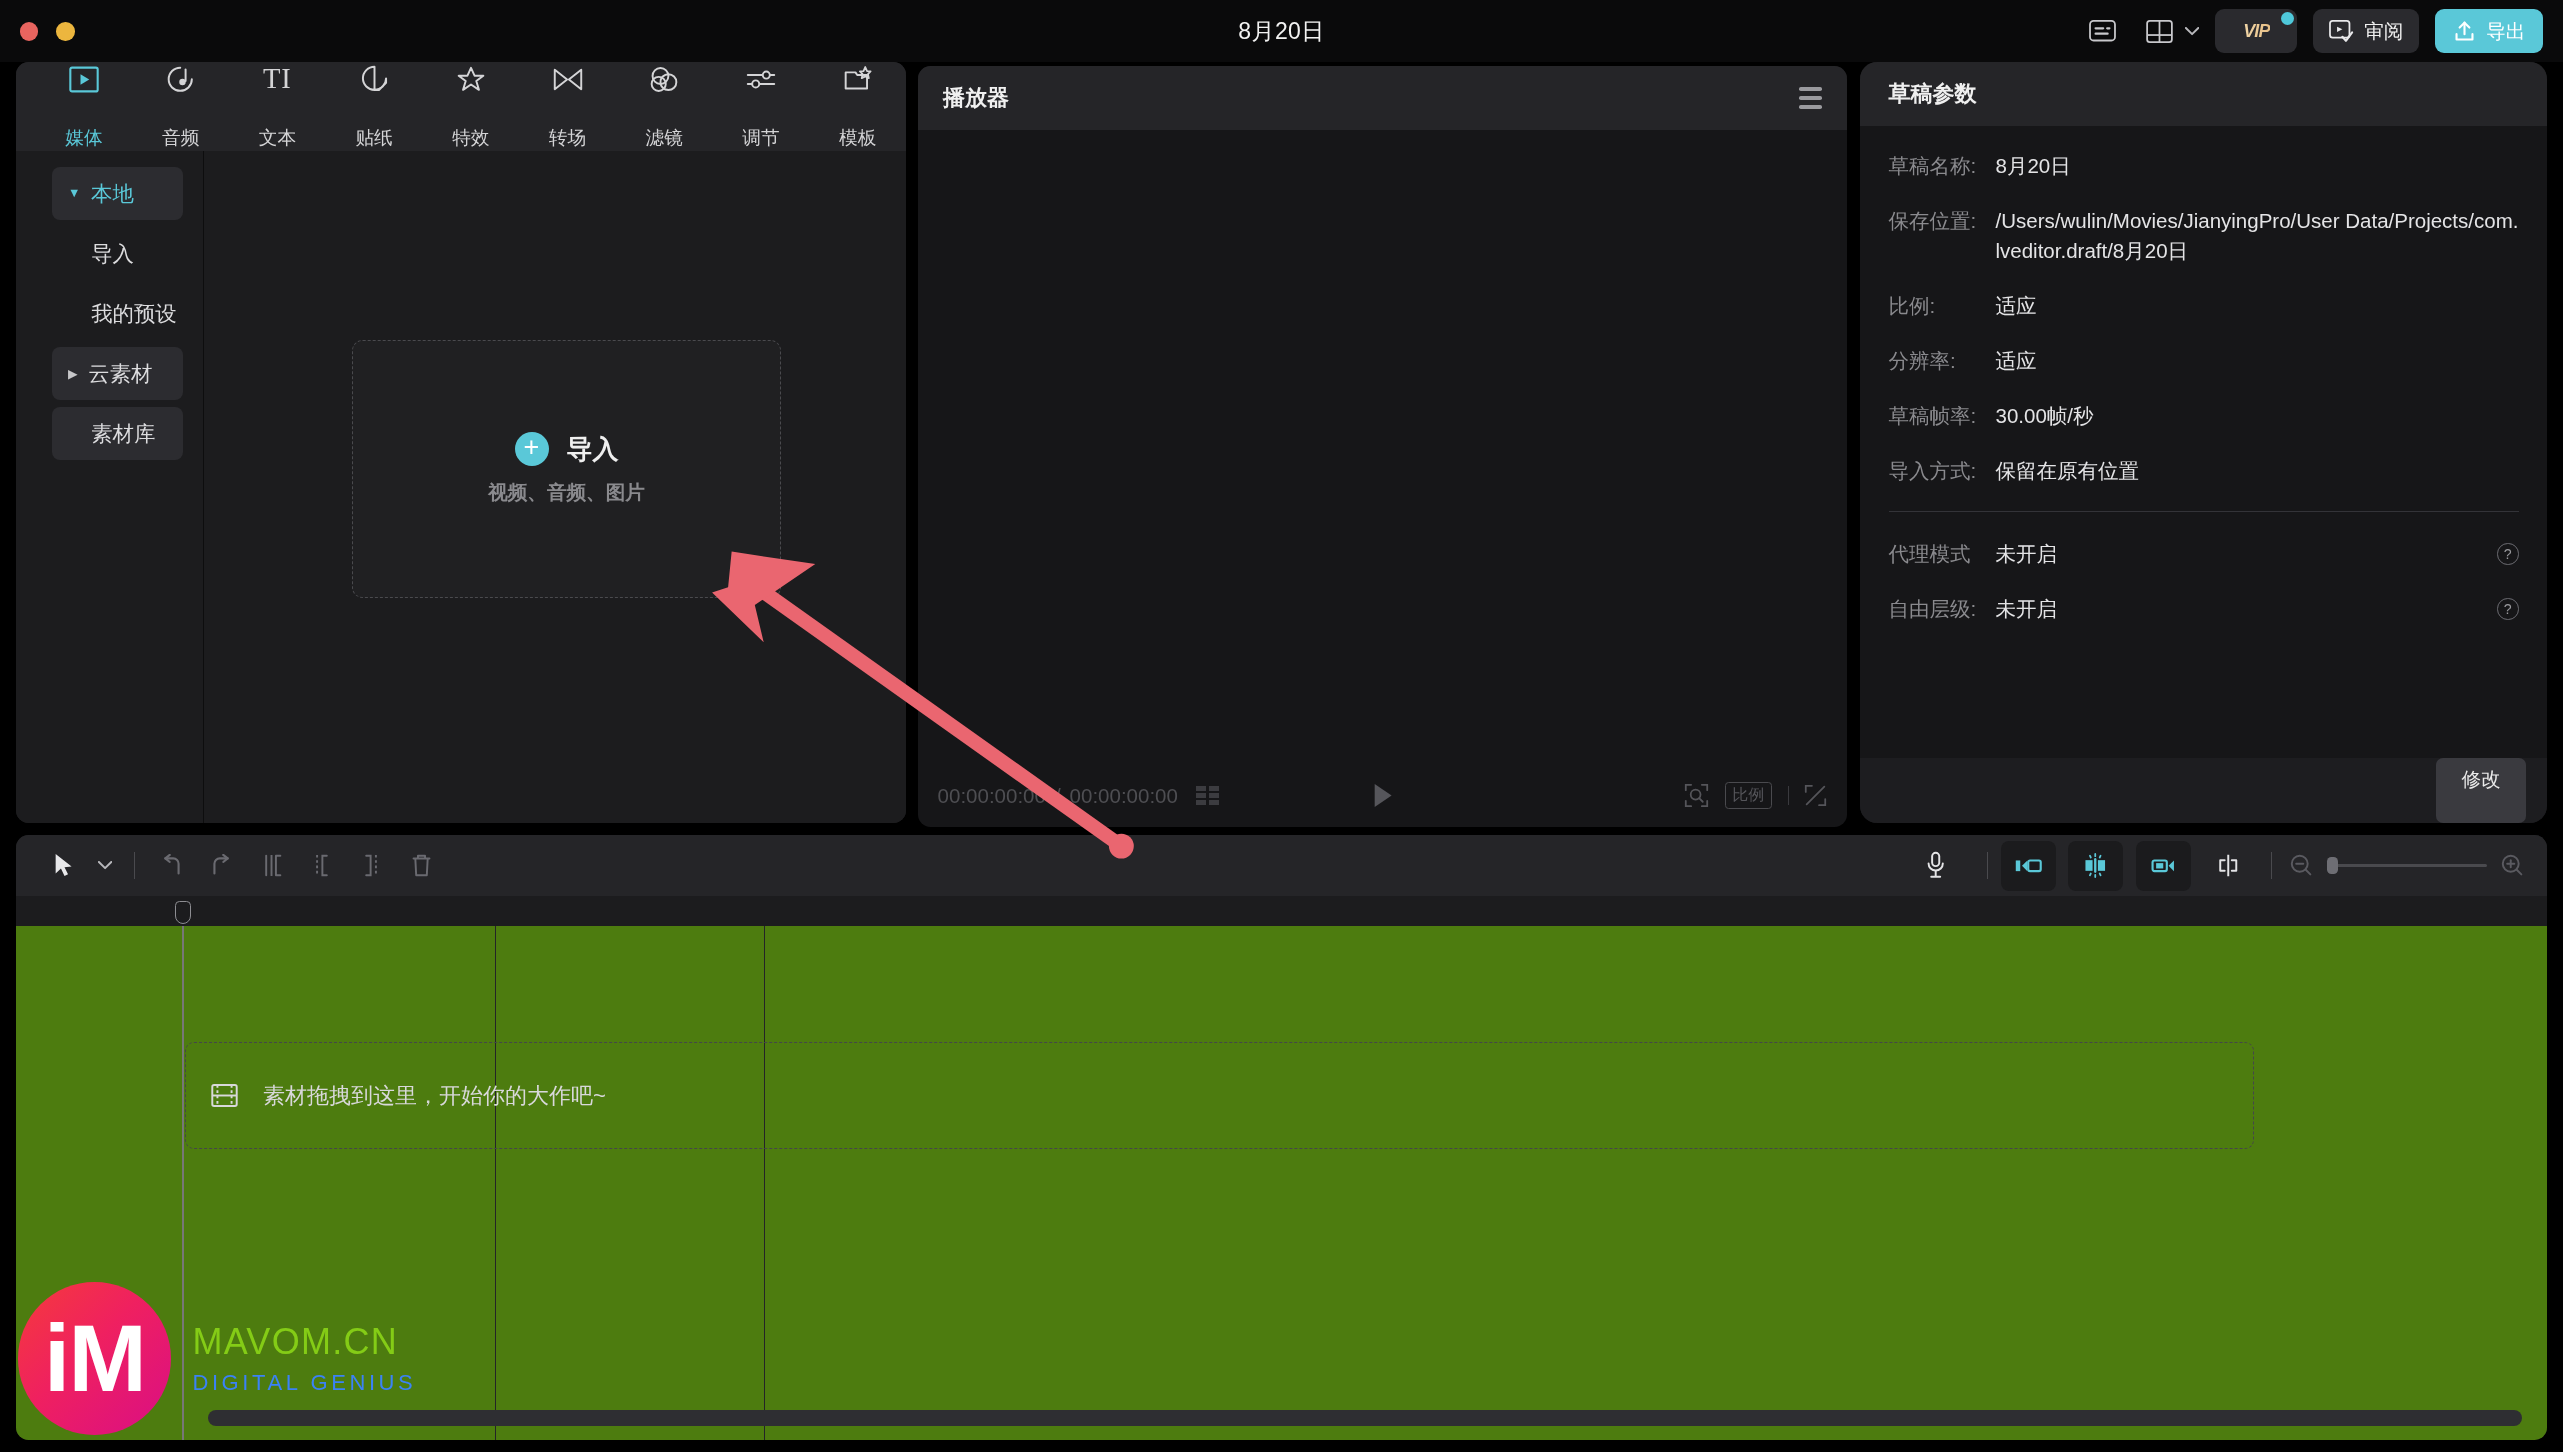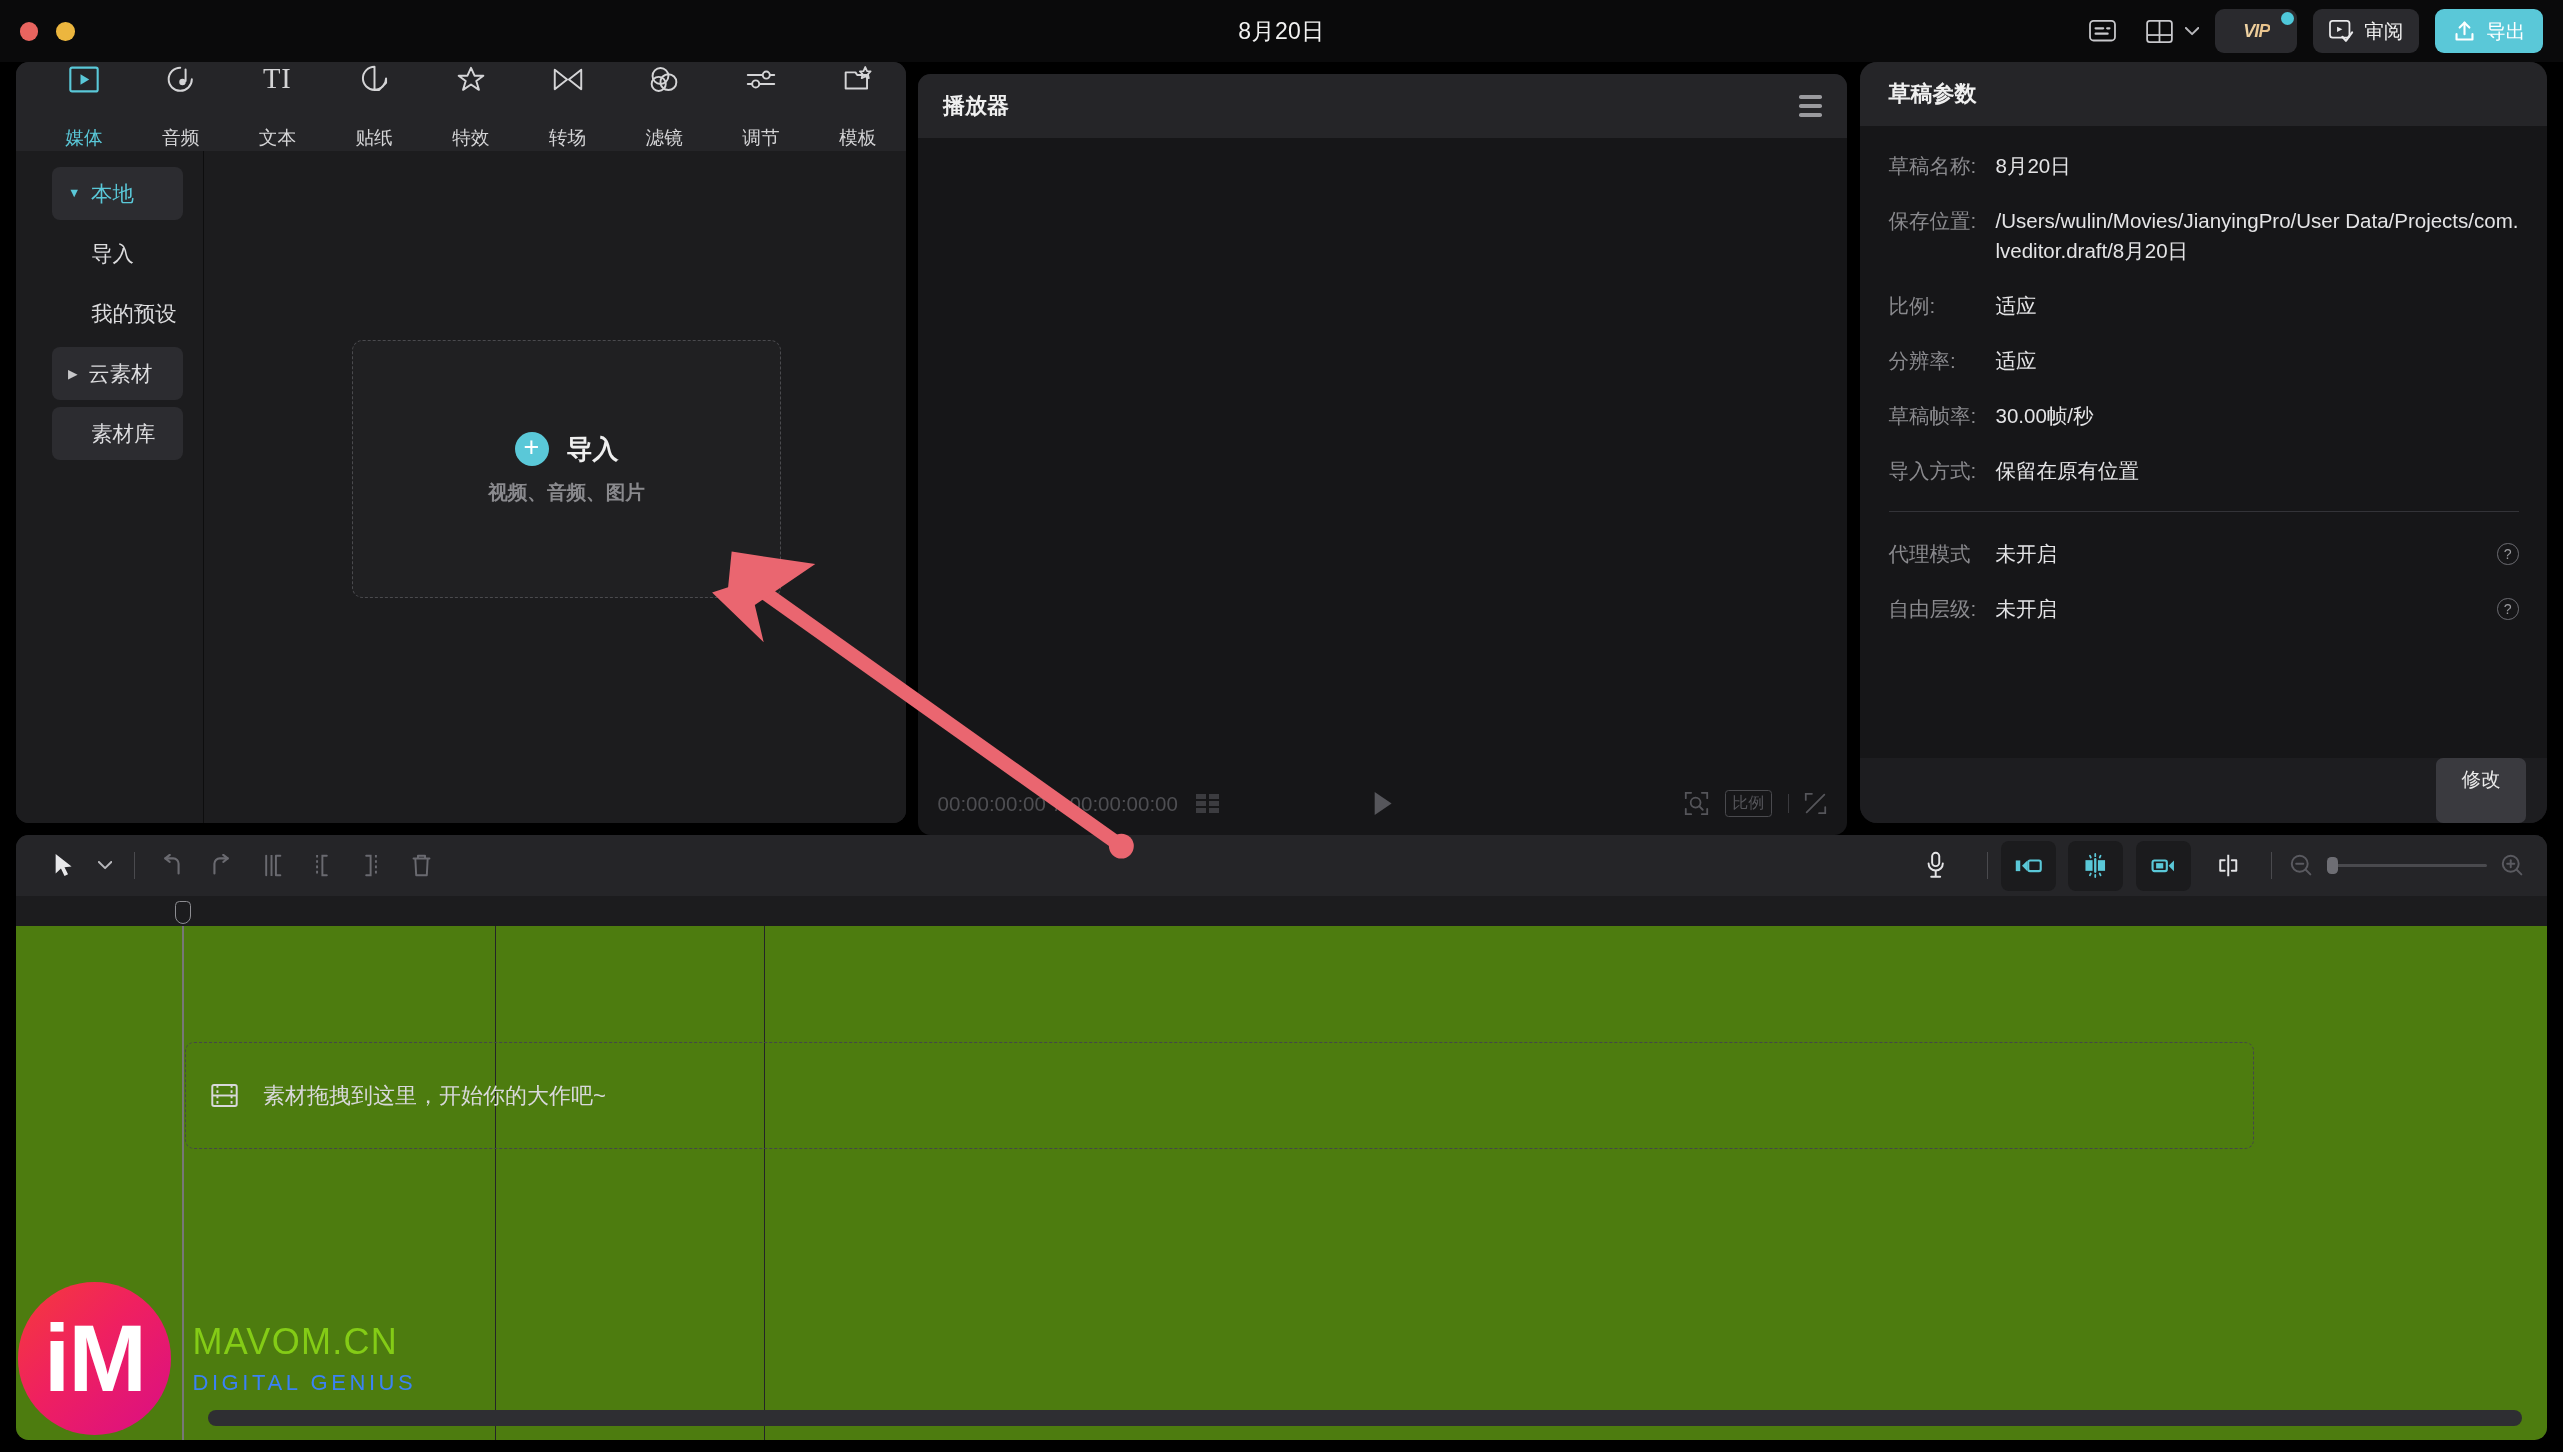--- a/index.html
+++ b/index.html
@@ -103,21 +103,21 @@
   .dz-plus {
     width: 34px; height: 34px; border-radius: 50%; background: #5ac8d8; color: #fff;
     display: flex; align-items: center; justify-content: center; font-size: 27px; line-height: 1;
     padding-bottom: 2.7px;
   }
   .dz-title { color: #efefef; font-size: 26px; font-weight: 600; }
   .dz-sub { color: #8a8a8e; font-size: 19.6px; font-weight: bold; }
 
   
   .player-panel {
-    position: absolute; left: 918px; top: 12px; width: 929px; height: 761px;
+    position: absolute; left: 918px; top: 4px; width: 929px; height: 761px;
     background: #161618; border-radius: 12.5px; overflow: hidden;
   }
   .player-head {
     height: 64px; background: #252528; display: flex; align-items: center;
     justify-content: space-between; padding: 0 25px;
   }
   .player-title { color: #f0f0f0; font-size: 22px; font-weight: 600; }
   .hamburger { display: flex; flex-direction: column; gap: 5.3px; }
   .hamburger span { display: block; width: 23px; height: 3.6px; background: #9a9a9e; border-radius: 1.8px; }
   .player-stage { position: absolute; left: 0; top: 64px; width: 929px; height: 634px; background: #161618; }

